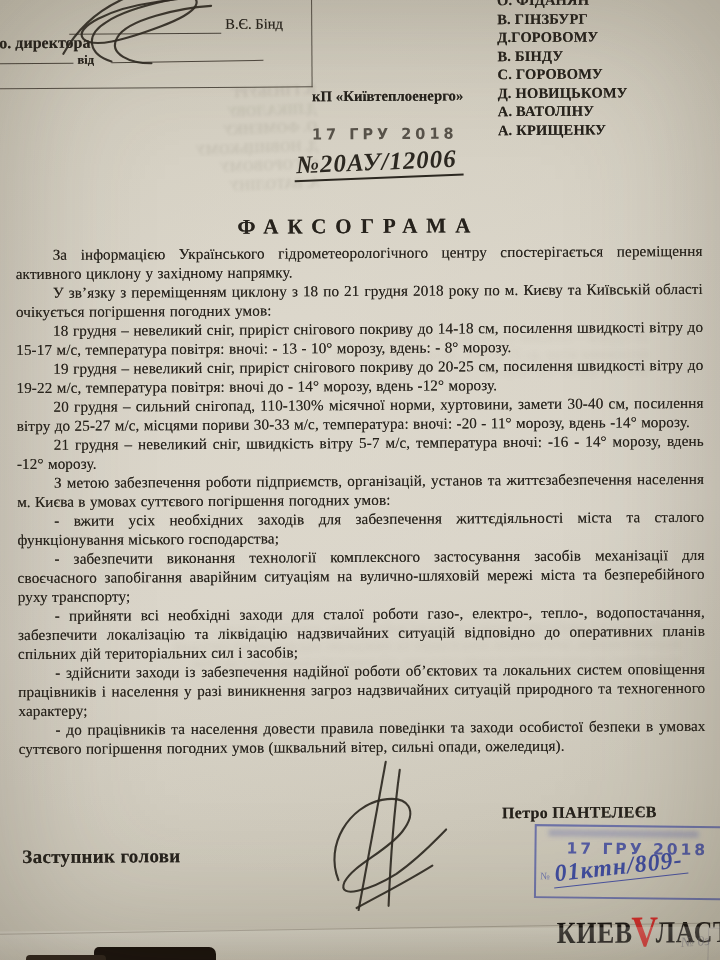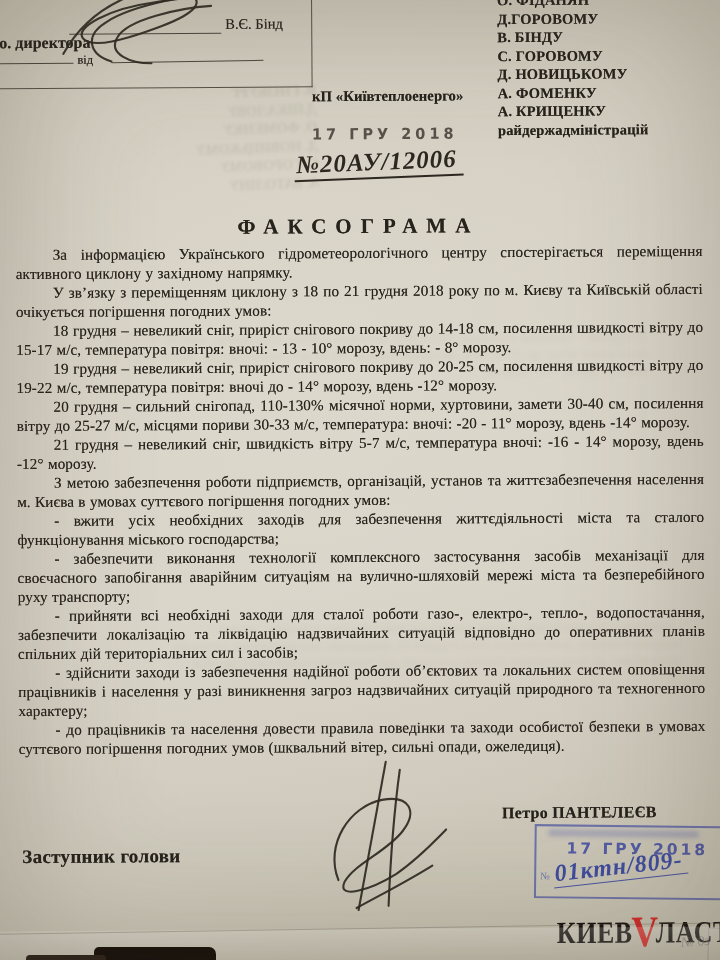--- a/index.html
+++ b/index.html
@@ -14,21 +14,21 @@
   .doc { position:absolute; inset:0; transform:rotate(-0.35deg); }
   .ink { text-shadow:0 0 .6px rgba(45,40,32,.65); }
 
   
   .approval { position:absolute; left:-4px; top:-14px; width:318px; height:100px;
     border-right:1.7px solid #565047; border-bottom:1.7px solid #565047; }
   .approval .role { position:absolute; left:6px; top:46px; font-size:16px; font-weight:bold; }
   .approval .signer { position:absolute; left:232px; top:29px; font-size:14.5px; font-weight:normal; }
   .approval .line1 { position:absolute; left:76px; top:46px; width:152px; border-bottom:1.4px solid #4c463d; }
   .approval .line2 { position:absolute; left:2px; top:75px; width:78px; border-bottom:1.4px solid #4c463d; }
-  .approval .vid { position:absolute; left:84px; top:65px; font-size:12.5px; font-weight:normal; }
+  .approval .vid { position:absolute; left:84px; top:65px; font-size:12.5px; font-weight:bold; }
   .approval .line3 { position:absolute; left:118px; top:74px; width:152px; border-bottom:1.4px solid #4c463d; transform:rotate(-.6deg); }
   .sig-top { position:absolute; left:52px; top:-24px; width:215px; height:92px; z-index:5; }
 
   
   .recipients { position:absolute; left:500px; top:-8px; font-size:14.5px; font-weight:bold; line-height:18.5px; letter-spacing:.2px; }
   .recipients div { white-space:nowrap; }
 
   
   .sender { position:absolute; left:300px; top:88px; width:180px; text-align:center; font-size:14.8px; font-weight:bold; white-space:nowrap; }
   .hstamp-date { position:absolute; left:314px; top:126px; font-family:"DejaVu Sans", sans-serif; font-size:14.5px; font-weight:bold;
@@ -102,27 +102,27 @@
     </div>
     <svg class="sig-top" viewBox="0 0 215 92">
       <path d="M14 76 C 42 26 98 6 130 14 C 160 21 150 35 112 49 C 74 63 44 71 34 61 C 24 50 60 31 106 25 C 148 19 188 15 204 17"></path>
       <path d="M62 84 C 40 77 34 58 58 44 C 86 26 144 18 200 10"></path>
       <path d="M102 86 C 82 86 58 77 68 60 C 78 42 130 31 162 29"></path>
       <path d="M120 4 C 150 0 185 2 210 6"></path>
     </svg>
 
     <div class="recipients ink">
       <div>О. ФІДАНЯН</div>
+      <div>В. ГІНЗБУРГ</div>
       <div>Д.ГОРОВОМУ</div>
       <div>В. БІНДУ</div>
       <div>С. ГОРОВОМУ</div>
       <div>Д. НОВИЦЬКОМУ</div>
-      <div>А. ФОМЕНКУ</div>
+      <div>А. ВАТОЛІНУ</div>
       <div>А. КРИЩЕНКУ</div>
-      <div>райдержадміністрацій</div>
     </div>
 
     <div class="sender ink">кП «Київтеплоенерго»</div>
     <div class="hstamp-date">17 ГРУ 2018</div>
     <div class="doc-number">№20АУ/12006</div>
 
     <div class="title ink">ФАКСОГРАМА</div>
 
     <div class="body-text ink">
       <p>За інформацією Українського гідрометеорологічного центру спостерігається переміщення активного циклону у західному напрямку.</p>

